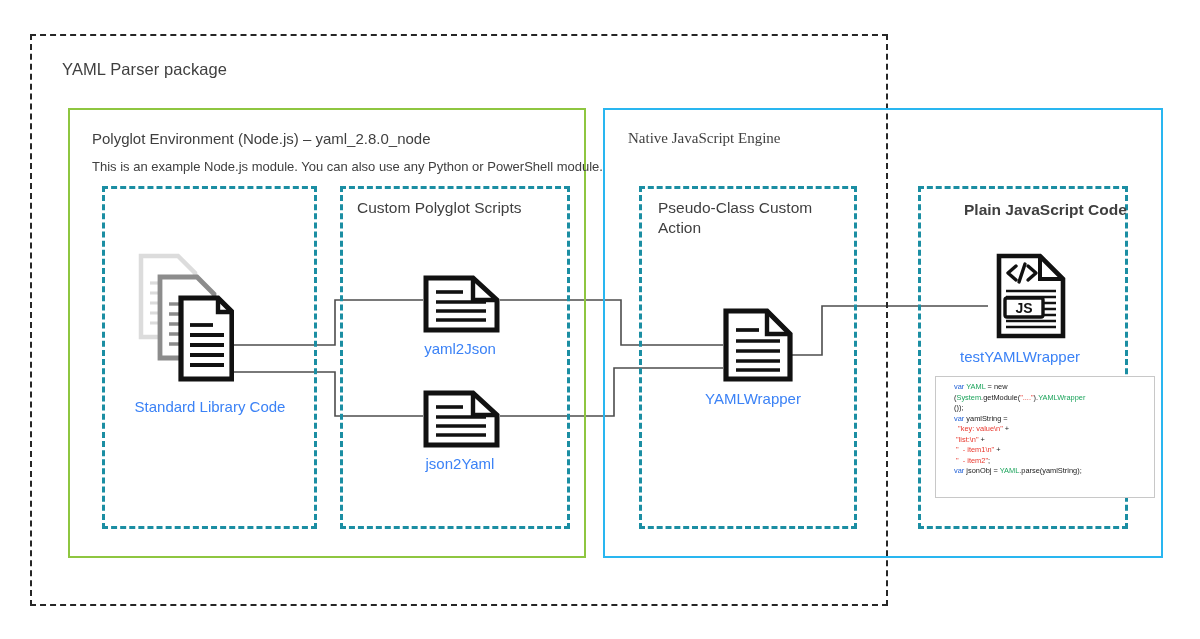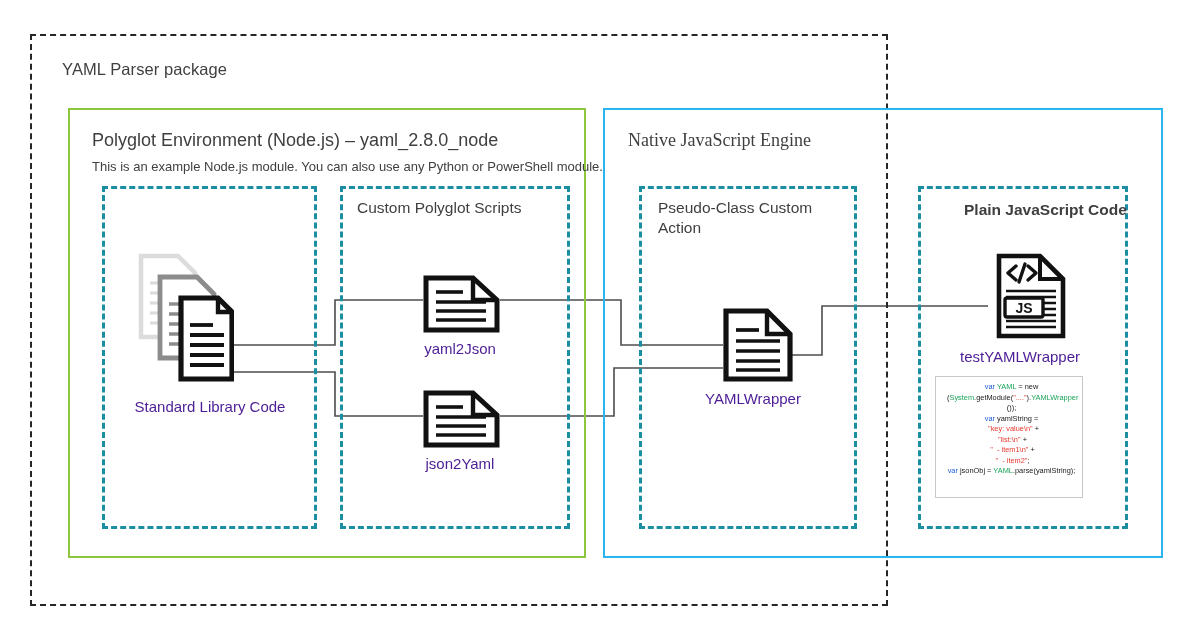--- a/index.html
+++ b/index.html
@@ -42,21 +42,21 @@
     left: 68px; top: 108px; width: 518px; height: 450px;
     border: 2.5px solid #8ec640;
   }
   .env-cyan {
     left: 603px; top: 108px; width: 560px; height: 450px;
     border: 2.5px solid #29b6f0;
   }
 
   .env-title {
     position: absolute;
-    font-size: 18px;
+    font-size: 15px;
     color: #3f3f3f;
     white-space: nowrap;
   }
   .env-green-title { left: 92px; top: 130px; }
   .env-cyan-title  { left: 628px; top: 130px; font-family: Liberation Serif, serif; }
 
   .env-sub {
     position: absolute;
     left: 92px; top: 159px;
     font-size: 13px;
@@ -86,21 +86,21 @@
   .panel-pseudo   { left: 639px; top: 186px; width: 218px; height: 343px; }
   .panel-pseudo-t { left: 658px; top: 198px; width: 195px; }
 
   .panel-plain   { left: 918px; top: 186px; width: 210px; height: 343px; }
   .panel-plain-t { left: 964px; top: 200px; width: 190px; text-align: left; font-weight: bold; }
 
   
   .node-label {
     position: absolute;
     font-size: 15px;
-    color: #4c1d95;
+    color: #3b82f6;
     white-space: nowrap;
     text-align: center;
   }
   .lbl-stdlib   { left: 120px; top: 398px; width: 180px; }
   .lbl-y2j      { left: 390px; top: 340px; width: 140px; }
   .lbl-j2y      { left: 390px; top: 455px; width: 140px; }
   .lbl-wrapper  { left: 678px; top: 390px; width: 150px; }
   .lbl-testwrap { left: 935px; top: 348px; width: 170px; }
 
   
@@ -113,32 +113,31 @@
   .icon-wrap   { left: 723px; top: 308px; }
   .icon-js     { left: 988px; top: 253px; padding-left: 8px; }
 
   
   .wires { position: absolute; left: 0; top: 0; width: 1200px; height: 639px; pointer-events: none; }
 
   
   .code-block {
     position: absolute;
     left: 935px; top: 376px;
-    width: 148px; height: 122px;
+    width: 220px; height: 122px;
     box-sizing: border-box;
     background: #ffffff;
     border: 1px solid #c8c8c8;
-    padding: 5px 6px 4px 11px;
+    padding: 5px 6px 4px 18px;
     font-family: "Liberation Sans", sans-serif;
     font-size: 7.4px;
     line-height: 1.42;
     color: #1a1a1a;
     overflow: hidden;
     white-space: pre-wrap;
-    text-align: center;
   }
   .code-line { white-space: pre-wrap; }
   .kw  { color: #1e5fd6; }
   .cls { color: #1aa35a; }
   .str { color: #e8362c; }
   .pln { color: #1a1a1a; }
 </style>
 </head>
 <body>
 

